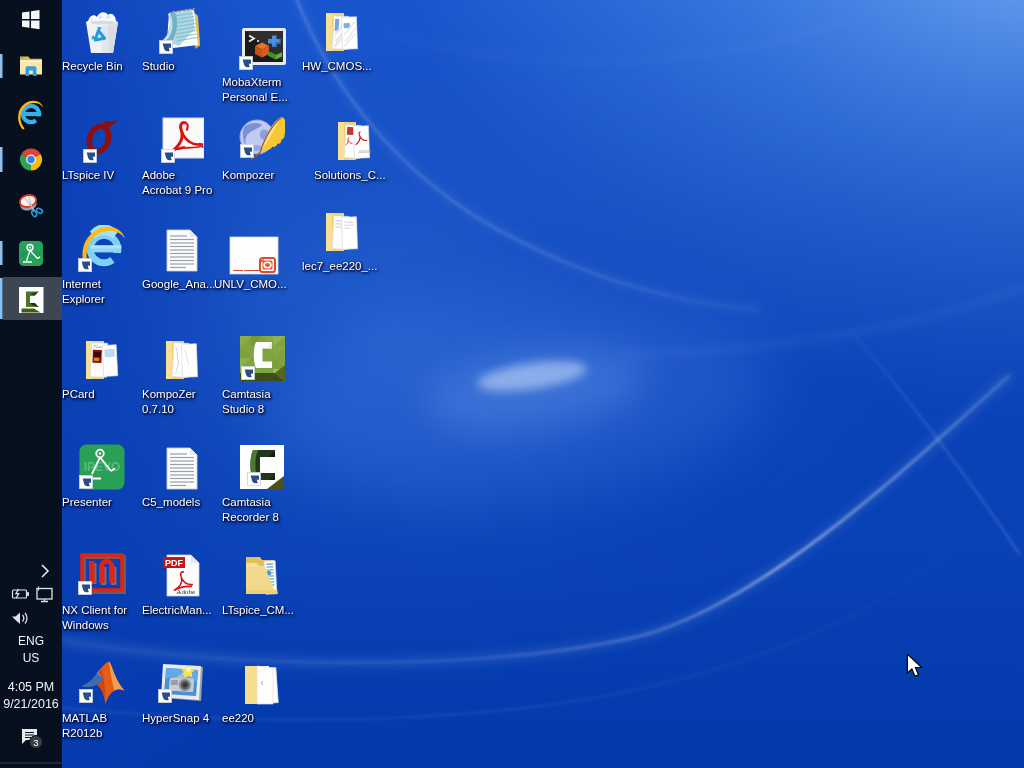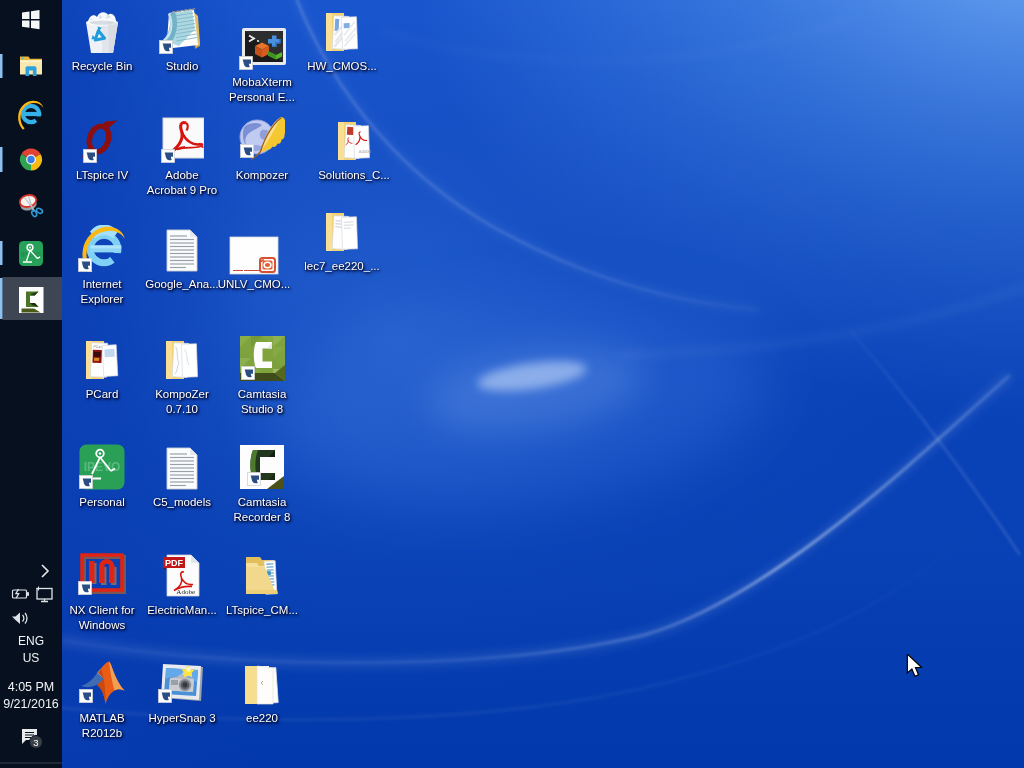--- a/index.html
+++ b/index.html
@@ -1,19 +1,19 @@
 <!DOCTYPE html>
 <html><head>
 <meta charset="utf-8">
 <style>
 html,body{margin:0;padding:0;width:1024px;height:768px;overflow:hidden;}
 body{font-family:"Liberation Sans",sans-serif;position:relative;background:#0f4ac4;}
 #wall{position:absolute;left:0;top:0;width:1024px;height:768px;}
 #bar{position:absolute;left:0;top:0;width:62px;height:768px;background:#06101f;z-index:5;}
-.cell{position:absolute;width:80px;text-align:center;z-index:3;}
+.cell{position:absolute;width:80px;text-align:left;z-index:3;}
 .ic{height:50px;display:flex;align-items:flex-end;justify-content:center;position:relative;}
 .ic svg{margin-bottom:4px;}
 .lb{margin-top:1px;font-size:11.5px;line-height:15px;color:#fff;
     text-shadow:1px 1px 2px rgba(0,5,40,.95),1px 2px 3px rgba(0,5,40,.8),0 0 2px rgba(0,10,50,.6);}
 #cursor{position:absolute;left:906px;top:654px;z-index:9;}
 </style>
 </head>
 <body>
 <svg id="wall" viewBox="0 0 1024 768" preserveAspectRatio="none">
 <defs>
@@ -527,21 +527,21 @@
         <svg width="46" height="46" viewBox="0 0 46 46">
   <rect x="0.5" y="0.5" width="45" height="45" rx="7" fill="#2aa057"></rect>
   <text x="23" y="27" font-size="12" font-weight="bold" fill="#5fbc85" text-anchor="middle" font-family="Liberation Sans" opacity="0.9">IPEVO</text>
   <circle cx="21" cy="9.5" r="3.8" fill="none" stroke="#fff" stroke-width="1.8"></circle>
   <circle cx="21" cy="9.5" r="1.2" fill="#fff"></circle>
   <path d="M21,13.3 L13,30 M21,13.3 L32,27 M32,27 l4,-2.5 M9,34.5 l13,0" stroke="#fff" stroke-width="1.8" fill="none"></path>
   <rect x="0.5" y="31.5" width="13" height="13" fill="#fff" stroke="#cfd2d6" stroke-width="0.8"></rect>
   <path d="M 3.6,34.5 L 12.0,34.5 L 12.0,38.7 C 11.3,38.9 10.5,38.8 9.9,38.5 C 9.9,39.8 10.2,40.9 10.8,41.9 C 9.1,42.8 6.8,42.3 5.6,40.7 C 4.4,39.0 4.5,36.1 3.6,34.5 Z" fill="#2a4d84"></path>
  </svg>
       </div>
- <div class="lb">Personal</div>
+ <div class="lb">Presenter</div>
 </div>
 
 <div class="cell" style="left:142px;top:444px">
  <div class="ic">
         <svg width="34" height="43" viewBox="0 0 34 43">
   <path d="M2,1 L25,1 L32,8 L32,42 L2,42 Z" fill="#fbfcfd" stroke="#c9cdd3" stroke-width="0.9"></path>
   <path d="M25,1 L25,8 L32,8 Z" fill="#e4e7eb"></path>
   <g stroke="#9aa1aa" stroke-width="1.2">
    <path d="M5,7 l17,0"></path>
             <path d="M5,10.5 l24,0"></path>
@@ -662,21 +662,21 @@
    <rect x="13" y="19" width="7" height="5" fill="#98a0a8"></rect>
   </g>
   <g>
    <path d="M30,4 l2.2,4.2 4.6,0.6 -3.4,3.2 0.9,4.6 -4.3,-2.3 -4.2,2.1 0.8,-4.6 -3.3,-3.4 4.6,-0.4 Z" fill="#ffe33a"></path>
    <circle cx="30.5" cy="8.5" r="2.2" fill="#fff8c8"></circle>
   </g>
   <rect x="0.5" y="28.5" width="13" height="13" fill="#fff" stroke="#cfd2d6" stroke-width="0.8"></rect>
   <path d="M 3.6,31.5 L 12.0,31.5 L 12.0,35.7 C 11.3,35.9 10.5,35.8 9.9,35.5 C 9.9,36.8 10.2,37.9 10.8,38.9 C 9.1,39.8 6.8,39.3 5.6,37.7 C 4.4,36.0 4.5,33.1 3.6,31.5 Z" fill="#2a4d84"></path>
  </svg>
       </div>
- <div class="lb">HyperSnap 3</div>
+ <div class="lb">HyperSnap 4</div>
 </div>
 
 <div class="cell" style="left:222px;top:660px">
  <div class="ic">
         <svg width="38" height="42" viewBox="0 0 38 42">
   <path d="M2,2 L14,2 L14,40 L2,40 Z" fill="#f7dd8e"></path>
   <path d="M14,2 L26,2 L26,40 L14,40 Z" fill="#fdfcf7"></path>
   <g transform="rotate(-4 28 21)">
    <rect x="22" y="4" width="12" height="35" fill="#ffffff" stroke="#dcdfe3" stroke-width="0.8"></rect>
   </g>

